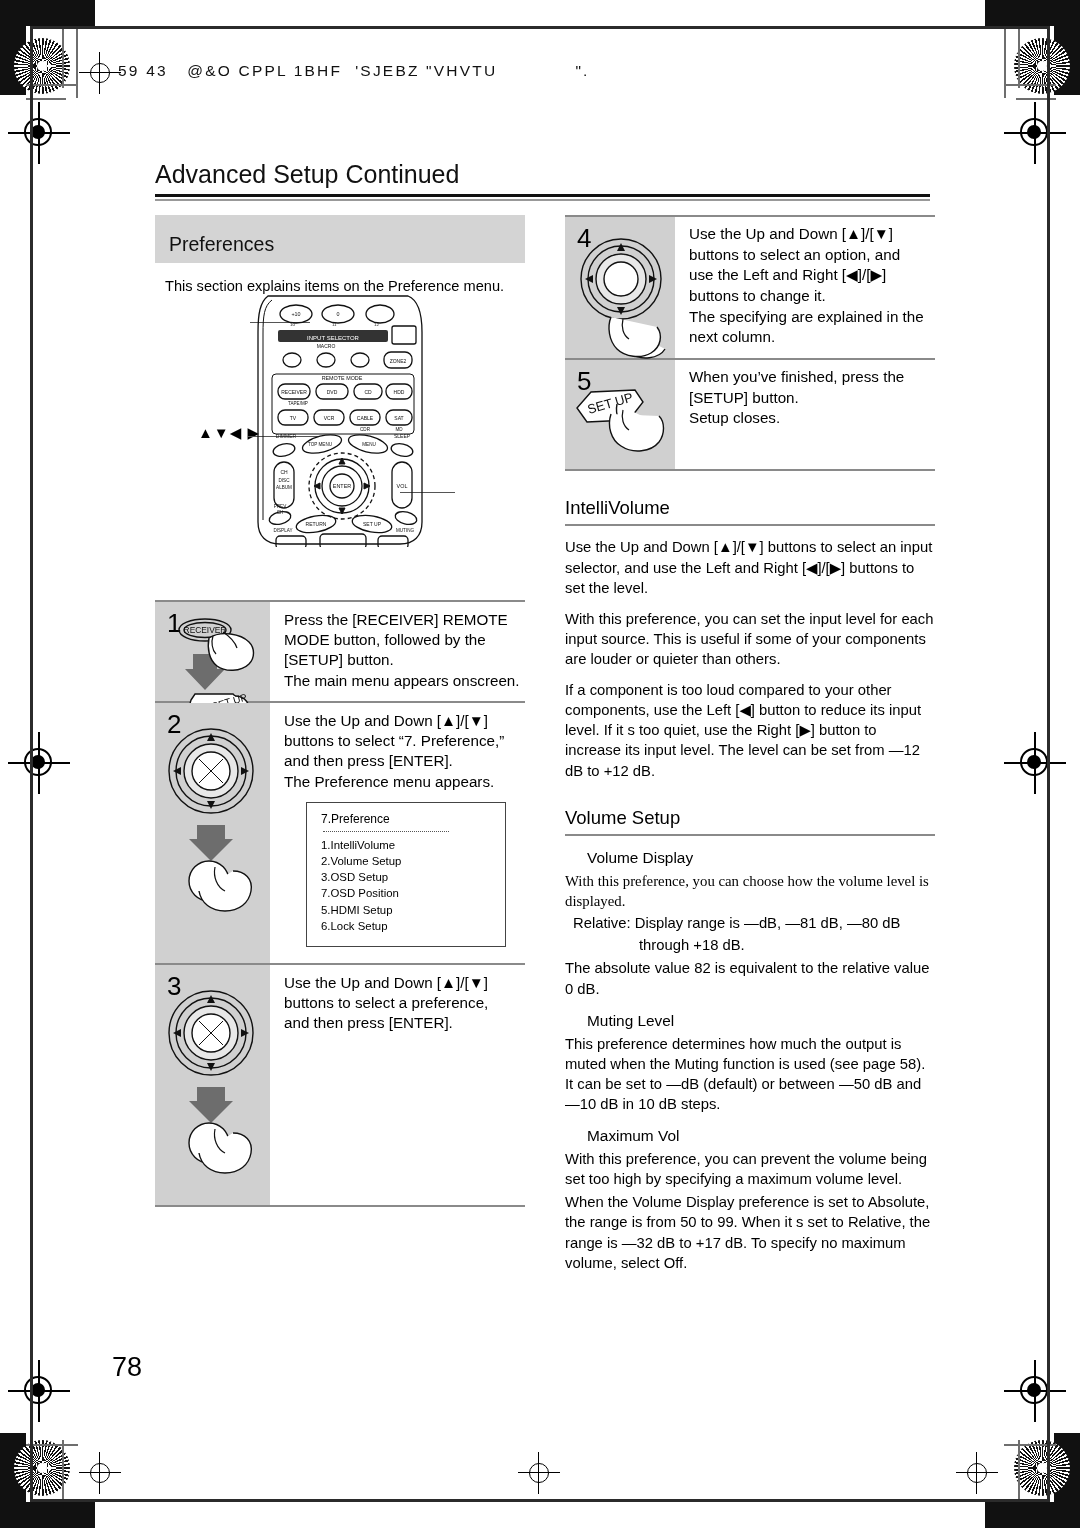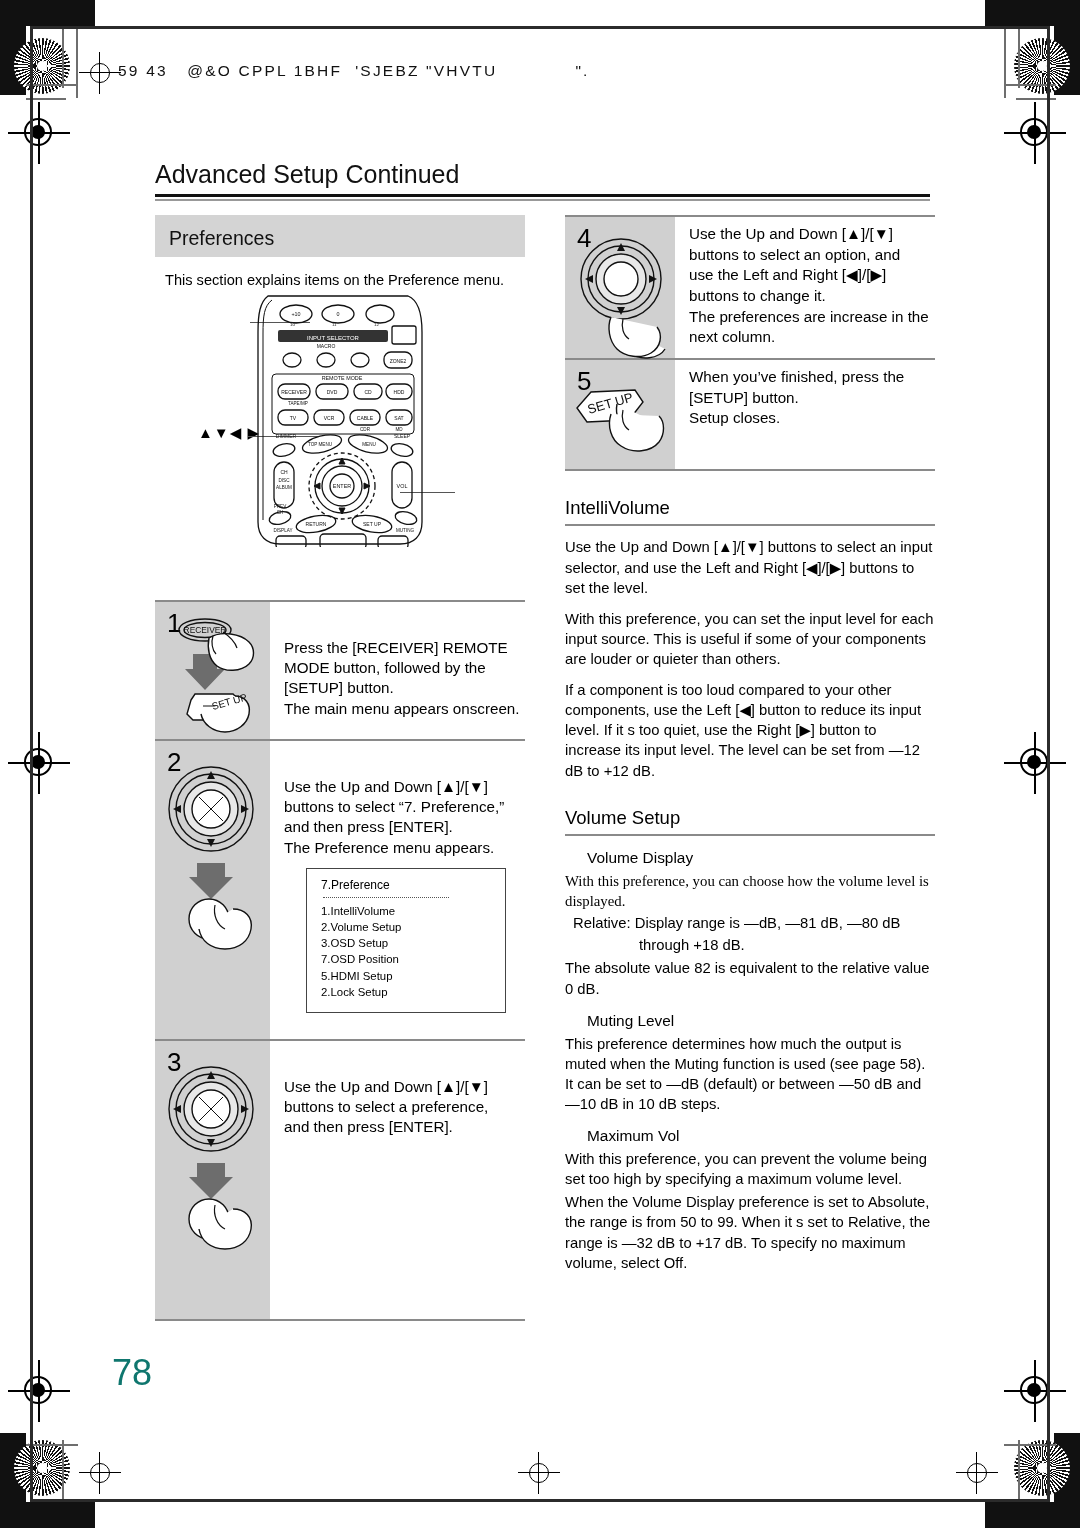--- a/index.html
+++ b/index.html
@@ -40,34 +40,34 @@
             letter-spacing:2.2px;white-space:pre;color:#111;}
 
   .title{position:absolute;left:155px;top:160px;font-size:25px;color:#111;}
   .title-rule{position:absolute;left:155px;top:194px;width:775px;height:3px;background:#111;}
   .title-rule2{position:absolute;left:155px;top:199px;width:775px;height:1.5px;background:#999;}
 
   
   .colL{position:absolute;left:155px;top:215px;width:370px;}
   .colR{position:absolute;left:565px;top:215px;width:370px;}
 
-  .secband{background:#d4d4d4;padding:12px 0 7px 14px;font-size:19.5px;color:#111;}
+  .secband{background:#d4d4d4;padding:18px 0 7px 14px;font-size:19.5px;color:#111;}
   .intro{font-size:14.6px;margin:14px 0 0 10px;line-height:1.35;}
 
   
   .remote-wrap{position:absolute;left:250px;top:292px;width:185px;height:255px;}
   .leader{position:absolute;background:#555;height:1.4px;}
   .arrowlbl{position:absolute;left:198px;top:424px;font-size:15px;letter-spacing:1px;color:#000;}
 
   
   .steps{position:absolute;left:155px;width:370px;}
   .step{display:flex;border-top:2.2px solid #8a8a8a;}
   .step .num{background:#d0d0d0;width:115px;flex:0 0 115px;position:relative;
               font-size:26px;padding:6px 0 0 12px;box-sizing:border-box;}
-  .step .body{padding:8px 0 20px 14px;font-size:15.2px;line-height:1.33;margin-top:28px;}
+  .step .body{padding:8px 0 10px 14px;font-size:15.2px;line-height:1.33;}
   .step:last-child{border-bottom:2.2px solid #8a8a8a;}
 
   .osd{border:1.4px solid #444;width:200px;height:145px;margin:10px 0 6px 22px;
        padding:8px 0 0 14px;box-sizing:border-box;font-size:11.4px;line-height:1.42;}
   .osd .ttl{font-size:12px;}
   .osd .dots{border-top:1.4px dotted #555;width:126px;margin:3px 0 5px 2px;}
 
   
   .rstep{display:flex;border-top:2.2px solid #8a8a8a;}
   .rstep .num{background:#d0d0d0;width:110px;flex:0 0 110px;position:relative;
@@ -76,21 +76,21 @@
 
   .note{margin-top:16px;font-size:14.6px;line-height:1.35;}
   .note .hang{padding-left:17px;text-indent:-17px;}
 
   .subhead{font-size:18.5px;margin-top:26px;}
   .subrule{height:2.4px;background:#8a8a8a;margin-top:5px;}
   .para{font-size:14.8px;line-height:1.36;margin-top:11px;}
   .minihead{font-size:15.4px;margin-top:13px;padding-left:22px;}
   .indent1{padding-left:8px;}
   .indent2{padding-left:74px;}
-  .pagenum{position:absolute;left:112px;top:1352px;font-size:36px;color:#0f766e;}
+  .pagenum{position:absolute;left:112px;top:1352px;font-size:27px;color:#000000;}
 </style>
 </head>
 <body>
 
 <div class="marks">
 
   <div class="wedge" style="left:0;top:0;width:26px;height:95px;"></div>
   <div class="wedge" style="left:0;top:0;width:95px;height:26px;"></div>
   <div class="wedge" style="left:0;top:1433px;width:26px;height:95px;"></div>
   <div class="wedge" style="left:0;top:1502px;width:95px;height:26px;"></div>
@@ -358,21 +358,21 @@
         <div>The Preference menu appears.</div>
 
         <div class="osd">
           <div class="ttl">7.Preference</div>
           <div class="dots"></div>
           <div>1.IntelliVolume</div>
           <div>2.Volume Setup</div>
           <div>3.OSD Setup</div>
           <div>7.OSD Position</div>
           <div>5.HDMI Setup</div>
-          <div>2.Lock Setup</div>
+          <div>6.Lock Setup</div>
         </div>
       </div>
     </div>
 
     <div class="step">
       <div class="num">
         <span>3</span>
         <svg width="112" height="200" viewBox="0 0 112 200" style="position:absolute;left:4px;top:18px;">
           <g fill="none" stroke="#111" stroke-width="1.4">
             <circle cx="52" cy="50" r="42"></circle>
@@ -422,21 +422,21 @@
             <polygon points="14,48 22,44 22,52"></polygon>
             <polygon points="86,48 78,44 78,52"></polygon>
           </g>
         </svg>
       </div>
       <div class="body">
         <div>Use the Up and Down [▲]/[▼]</div>
         <div>buttons to select an option, and</div>
         <div>use the Left and Right [◀]/[▶]</div>
         <div>buttons to change it.</div>
-        <div>The preferences are increase in the</div>
+        <div>The specifying are explained in the</div>
         <div>next column.</div>
       </div>
     </div>
 
     <div class="rstep" style="border-bottom:2.2px solid #8a8a8a;">
       <div class="num">
         <span>5</span>
         <svg width="108" height="86" viewBox="0 0 108 86" style="position:absolute;left:2px;top:14px;">
           <g fill="none" stroke="#111" stroke-width="1.4">
             <path d="M10,34 L24,18 L68,16 L76,28 L62,46 L20,48 Z" fill="#fff"></path>

